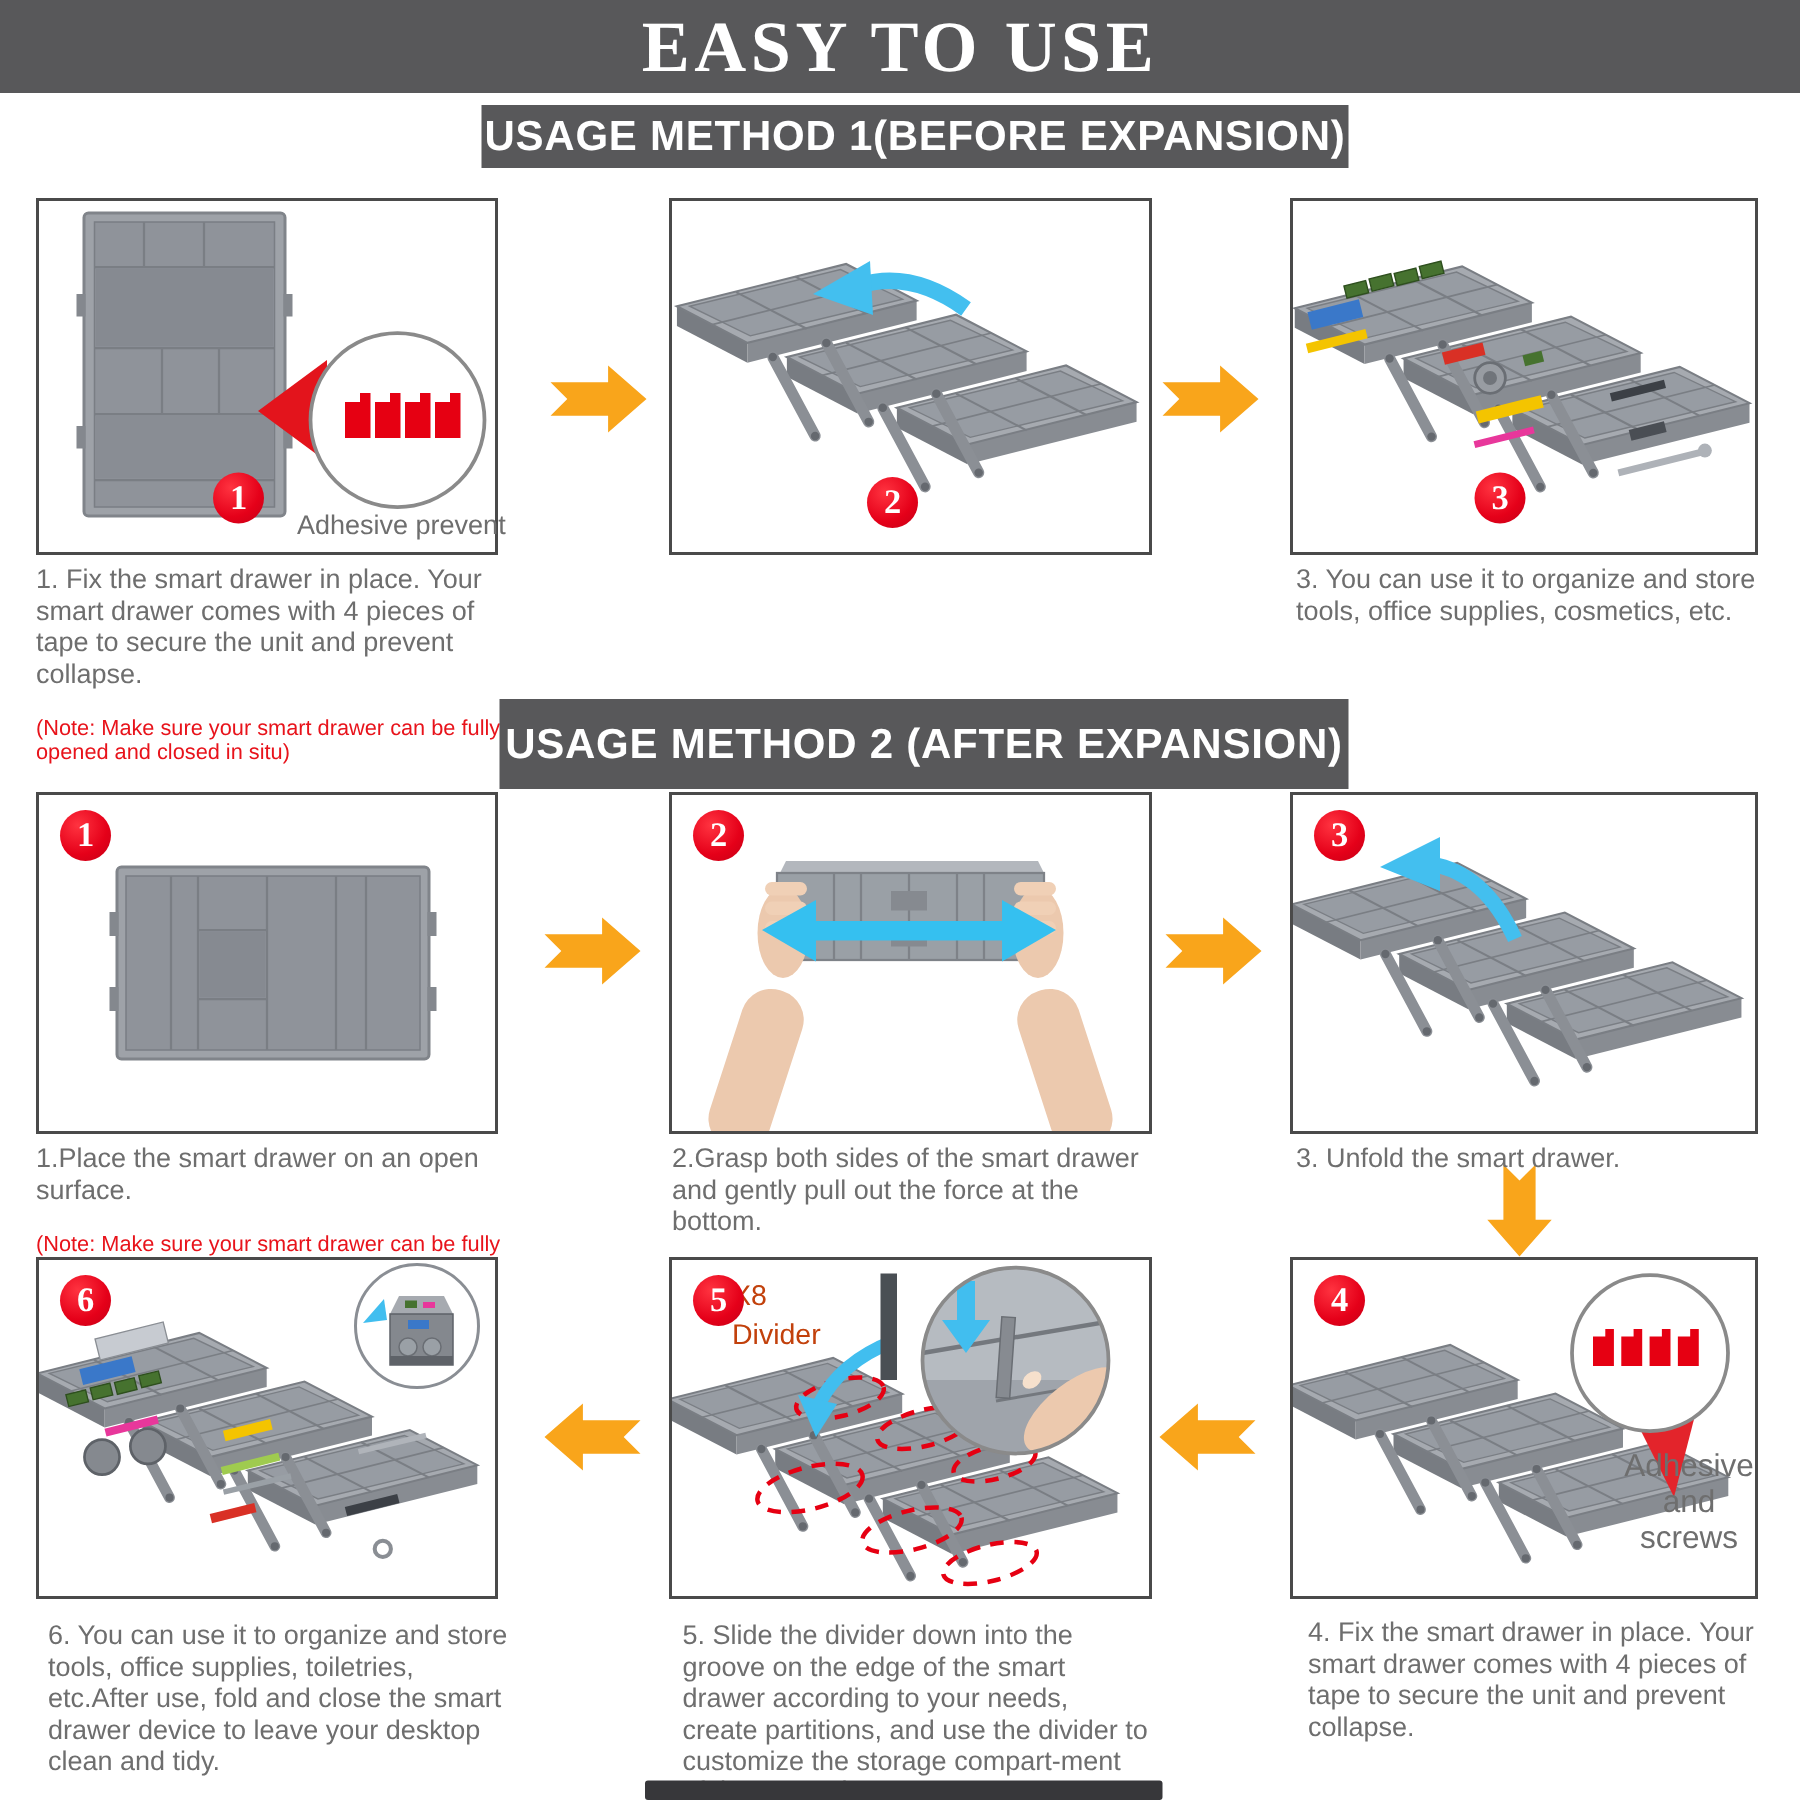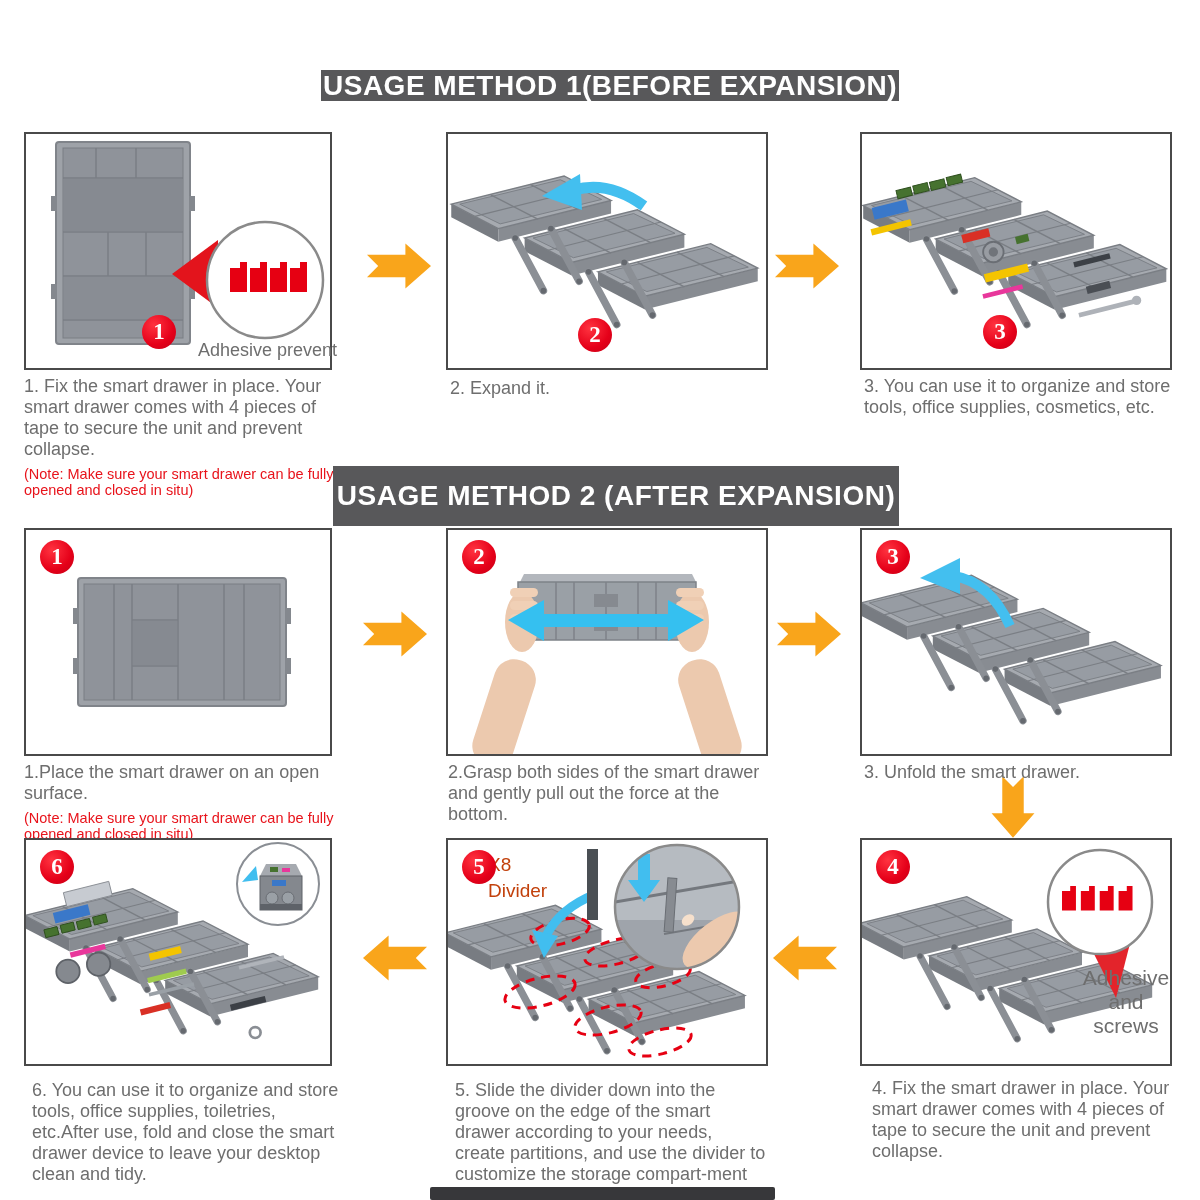--- a/index.html
+++ b/index.html
@@ -6,21 +6,21 @@
   html,body{width:1200px;height:1200px;background:#fff}
   body{font-family:"Liberation Sans",sans-serif;position:relative;overflow:hidden}
   .page{position:absolute;left:0;top:0;width:1200px;height:1200px;background:#fff}
 
   
   .topbar{position:absolute;left:0;top:0;width:1200px;height:62px;background:#58585a;
           display:flex;align-items:center;justify-content:center}
   .topbar .t{font-family:"Liberation Serif",serif;font-weight:bold;font-size:48px;color:#fff;letter-spacing:3px}
   .subbanner{position:absolute;background:#58585a;color:#fff;font-weight:bold;font-size:28px;
              display:flex;align-items:center;justify-content:center;letter-spacing:.5px}
-  #banner1{left:321px;top:70px;width:578px;height:31px}
+  #banner1{left:321px;top:70px;width:578px;height:42px}
   #banner2{left:333px;top:466px;width:566px;height:60px}
 
   
   .stepbox{position:absolute;background:#fff;border:2px solid #4a4a4a}
   #b11{left:24px;top:132px;width:308px;height:238px}
   #b12{left:446px;top:132px;width:322px;height:238px}
   #b13{left:860px;top:132px;width:312px;height:238px}
   #b21{left:24px;top:528px;width:308px;height:228px}
   #b22{left:446px;top:528px;width:322px;height:228px}
   #b23{left:860px;top:528px;width:312px;height:228px}
@@ -30,21 +30,21 @@
   .stepbox svg.art{position:absolute;left:0;top:0;width:100%;height:100%}
 
   
   .badge{position:absolute;width:34px;height:34px;border-radius:50%;background:radial-gradient(circle at 35% 30%,#ff3340,#e50019 60%,#c40016);
          color:#fff;font-family:"Liberation Serif",serif;font-weight:bold;font-size:23px;
          display:flex;align-items:center;justify-content:center;z-index:5}
   .badge.bl{left:14px;top:10px}
 
   
   .cap{position:absolute;color:#6e6e6e;font-size:18px;line-height:1.16}
-  .note{color:#e8131b;font-size:14.5px;line-height:1.12;margin-top:6px}
+  .note{color:#e8131b;font-size:14.5px;line-height:1.12;margin-top:18px}
   #c11{left:24px;top:376px;width:318px}
   #c12{left:450px;top:378px;width:320px}
   #c13{left:864px;top:376px;width:316px}
   #c21{left:24px;top:762px;width:318px}
   #c22{left:448px;top:762px;width:322px}
   #c23{left:864px;top:762px;width:300px}
   #c36{left:32px;top:1080px;width:312px}
   #c35{left:455px;top:1080px;width:312px}
   #c34{left:872px;top:1078px;width:310px}
 
@@ -104,20 +104,23 @@
     </g>
     <g id="stick">
         <polygon points="0,6 10,6 10,0 17,0 17,30 0,30" fill="#E60012"></polygon>
       </g>
     <polygon id="fatpoly" points="0,16 48,16 48,2 80,30 48,58 48,44 0,44 14,30" fill="#F9A51B"></polygon>
   </defs>
 </svg>
 
 <div class="page">
 
+  <div class="topbar">
+    <div class="t">EASY TO USE</div>
+  </div>
 
   <div class="subbanner" id="banner1">
     <span>USAGE METHOD 1(BEFORE EXPANSION)</span>
   </div>
 
   <div class="stepbox" id="b11">
     <svg class="art" viewBox="0 0 304 234">
       <rect x="30" y="8" width="134" height="202" rx="3" fill="#9ea2a8" stroke="#80848a" stroke-width="2"></rect>
       <rect x="37" y="14" width="120" height="190" fill="#8f939a" stroke="#7a7e84"></rect>
       <g stroke="#7a7e84" stroke-width="1.5" fill="none">
@@ -193,23 +196,20 @@
         <use href="#fatpoly"></use>
       </svg></div>
   <div class="fat" id="a2"><svg viewBox="0 0 80 60">
         <use href="#fatpoly"></use>
       </svg></div>
 
   <div class="cap" id="c11">
     <div>1. Fix the smart drawer in place. Your smart drawer comes with 4 pieces of tape to secure the unit and prevent collapse.</div>
     <div class="note">(Note: Make sure your smart drawer can be fully opened and closed in situ)</div>
   </div>
-  <div class="cap" id="c12">
-    <div>2. Expand it.</div>
-  </div>
   <div class="cap" id="c13">
     <div>3. You can use it to organize and store tools, office supplies, cosmetics, etc.</div>
   </div>
 
   <div class="subbanner" id="banner2">
     <span>USAGE METHOD 2 (AFTER EXPANSION)</span>
   </div>
 
   <div class="stepbox" id="b21">
     <svg class="art" viewBox="0 0 304 224">

